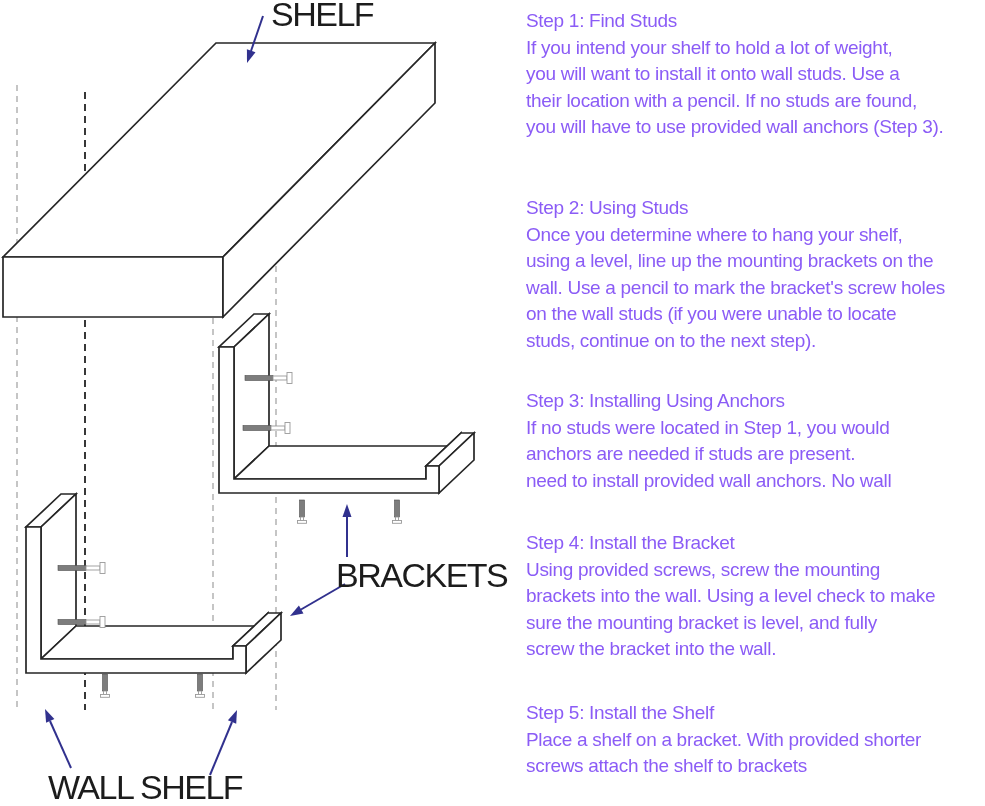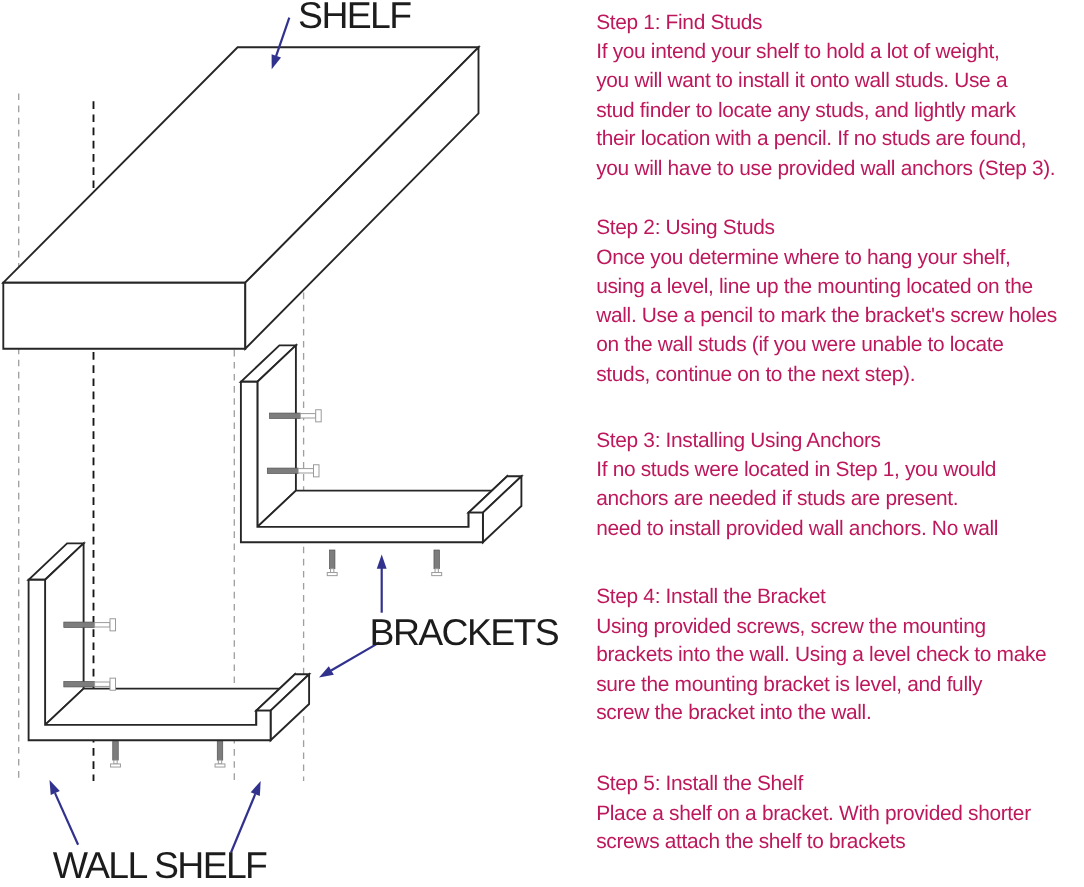--- a/index.html
+++ b/index.html
@@ -24,23 +24,22 @@
     position:absolute;
     left:526px;top:0;
     width:465px;height:806px;
   }
   .step{
     position:absolute;
     left:0;
     font-size:19px;
     line-height:26.6px;
     letter-spacing:-0.3px;
-    color:#be185d;
+    color:#8b5cf6;
     white-space:nowrap;
-    margin-left:16px;
   }
   .step div{white-space:nowrap;}
   
   .ln{fill:#ffffff;stroke:#262626;stroke-width:1.7;stroke-linejoin:miter;}
   .stud{fill:none;stroke:#9f9f9f;stroke-width:1.2;stroke-dasharray:6 5;}
   .stud-dark{fill:none;stroke:#161616;stroke-width:1.7;stroke-dasharray:7 5;}
   .arrow-line{stroke:#31318e;stroke-width:2;fill:none;}
   .arrow-head{fill:#31318e;stroke:none;}
   .scr-thread{fill:#7d7d7d;stroke:#4f4f4f;stroke-width:0.6;}
   .scr-light{fill:#ffffff;stroke:#9a9a9a;stroke-width:0.9;}
@@ -158,29 +157,28 @@
   <div class="lbl" style="left:271px;top:-3px;">SHELF</div>
   <div class="lbl" style="left:336px;top:558px;">BRACKETS</div>
   <div class="lbl" style="left:48px;top:770px;">WALL SHELF</div>
 
   <div class="steps">
 
     <div class="step" style="top:8px;">
       <div>Step 1: Find Studs</div>
       <div>If you intend your shelf to hold a lot of weight,</div>
       <div>you will want to install it onto wall studs. Use a</div>
-      <div>stud finder to locate any studs, and lightly mark</div>
       <div>their location with a pencil. If no studs are found,</div>
       <div>you will have to use provided wall anchors (Step 3).</div>
     </div>
 
     <div class="step" style="top:195px;">
       <div>Step 2: Using Studs</div>
       <div>Once you determine where to hang your shelf,</div>
-      <div>using a level, line up the mounting located on the</div>
+      <div>using a level, line up the mounting brackets on the</div>
       <div>wall. Use a pencil to mark the bracket's screw holes</div>
       <div>on the wall studs (if you were unable to locate</div>
       <div>studs, continue on to the next step).</div>
     </div>
 
     <div class="step" style="top:388px;">
       <div>Step 3: Installing Using Anchors</div>
       <div>If no studs were located in Step 1, you would</div>
       <div>anchors are needed if studs are present.</div>
       <div>need to install provided wall anchors. No wall</div>

